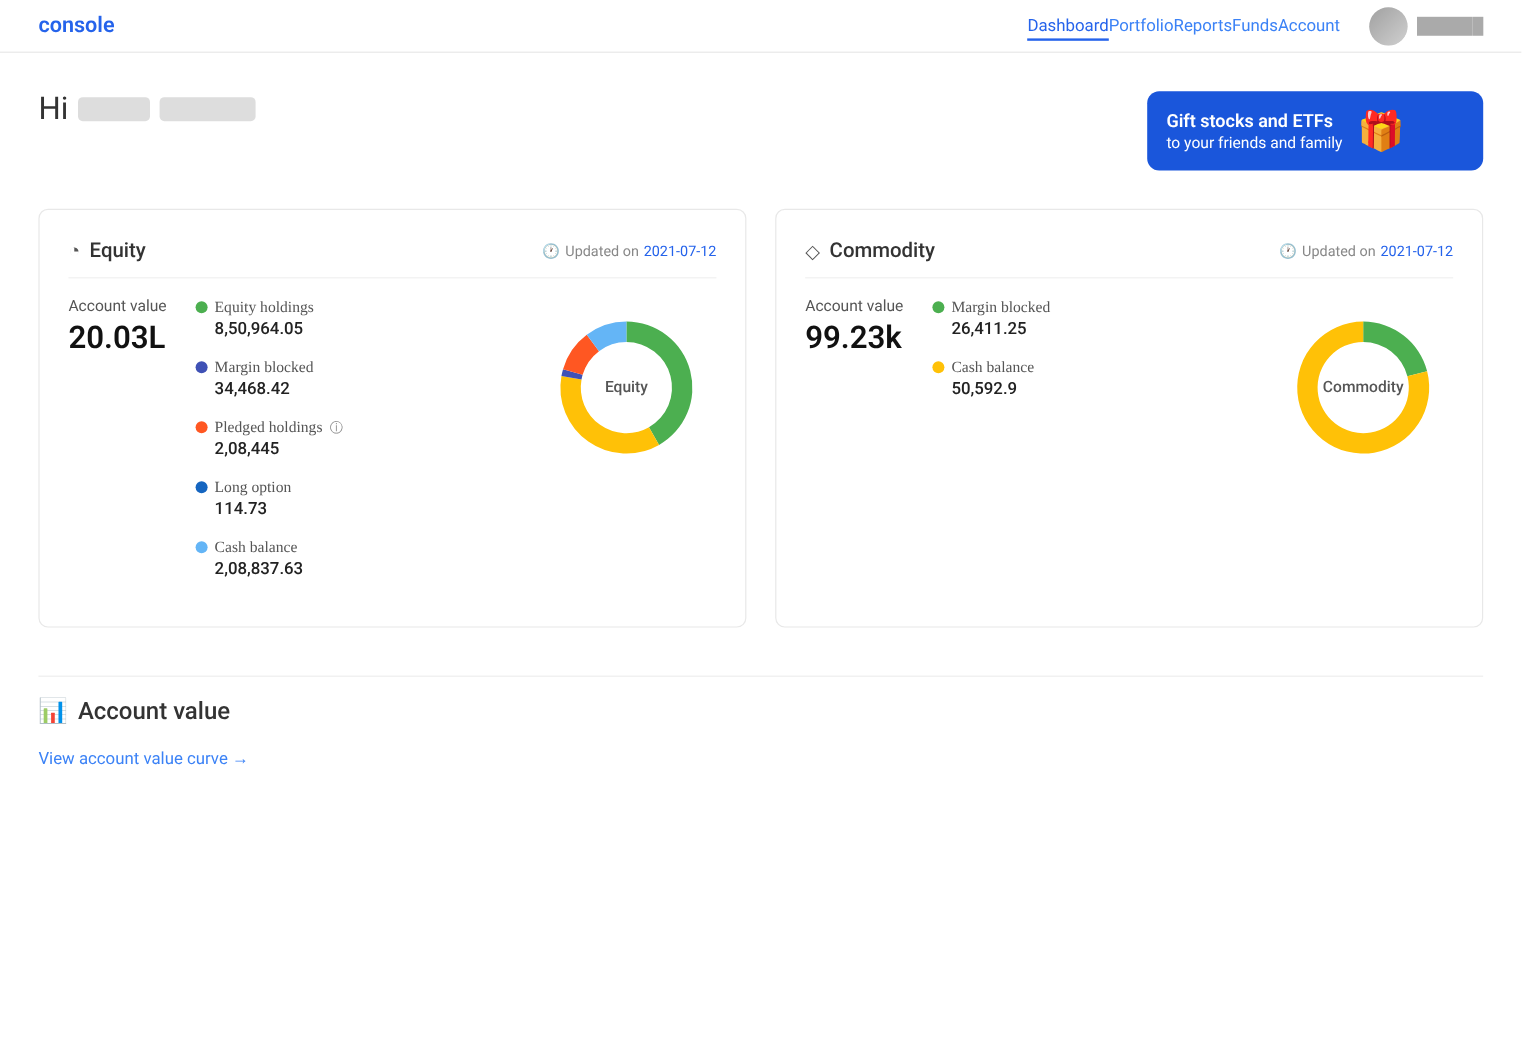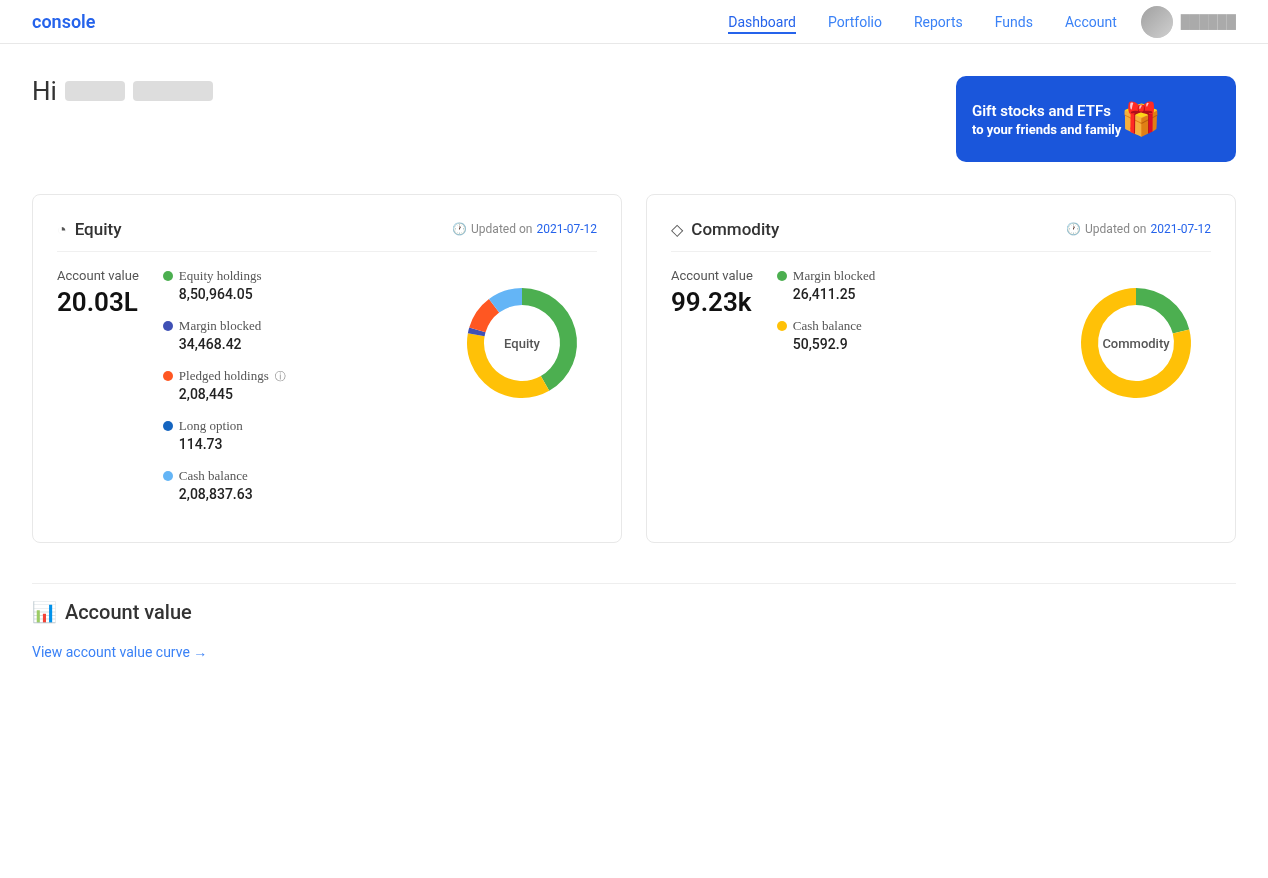--- a/index.html
+++ b/index.html
@@ -5,21 +5,21 @@
     * { box-sizing: border-box; margin: 0; padding: 0; }
     body { font-family: -apple-system, BlinkMacSystemFont, 'Segoe UI', Roboto, sans-serif; background: #fff; color: #333; font-size: 14px; }
 
     
     .navbar {
       display: flex; align-items: center; padding: 0 32px;
       border-bottom: 1px solid #e8e8e8; height: 44px;
       position: sticky; top: 0; background: #fff; z-index: 10;
     }
     .navbar-logo { color: #2563eb; font-size: 18px; font-weight: 600; margin-right: auto; }
-    .navbar-links { display: flex; gap: 32px; align-items: center; margin-right: 24px; }
+    .navbar-links { display: flex; align-items: center; margin-right: 24px; }
     .navbar-link { color: #3b82f6; text-decoration: none; font-size: 14px; padding: 4px 0; }
     .navbar-link.active { color: #2563eb; border-bottom: 2px solid #2563eb; padding-bottom: 2px; }
     .navbar-user { display: flex; align-items: center; gap: 8px; }
     .navbar-avatar {
       width: 32px; height: 32px; border-radius: 50%;
       background: #ccc; overflow: hidden; display: flex; align-items: center; justify-content: center;
     }
     .navbar-avatar-inner { width: 32px; height: 32px; border-radius: 50%; background: linear-gradient(135deg,#a0a0a0,#d0d0d0); }
     .navbar-username { color: #aaa; font-size: 13px; }
 
@@ -28,25 +28,25 @@
 
     
     .greeting { font-size: 26px; color: #333; margin-bottom: 28px; display: flex; align-items: center; gap: 8px; }
     .greeting-name-blur { display: inline-block; background: #ddd; border-radius: 4px; width: 60px; height: 20px; vertical-align: middle; }
     .greeting-name-blur2 { display: inline-block; background: #ddd; border-radius: 4px; width: 80px; height: 20px; vertical-align: middle; }
 
     
     .top-row { display: flex; align-items: flex-start; justify-content: space-between; margin-bottom: 32px; }
     .banner {
       background: #1a56db; border-radius: 10px;
-      display: flex; align-items: center; padding: 24px 16px;
-      color: #fff; min-width: 280px;
+      display: flex; align-items: center; padding: 14px 16px;
+      gap: 12px; color: #fff; min-width: 280px;
     }
     .banner-text { font-size: 15px; font-weight: 600; line-height: 1.4; }
-    .banner-sub { font-size: 13px; font-weight: 700; }
+    .banner-sub { font-size: 13px; font-weight: 400; }
     .banner-icon { font-size: 32px; }
 
     
     .sections { display: grid; grid-template-columns: 1fr 1fr; gap: 0 24px; }
     .section-card { background: #fff; border: 1px solid #e8e8e8; border-radius: 8px; padding: 24px; margin-bottom: 24px; }
 
     
     .section-header { display: flex; align-items: center; justify-content: space-between; margin-bottom: 16px; padding-bottom: 12px; border-bottom: 1px solid #f0f0f0; }
     .section-title { display: flex; align-items: center; gap: 8px; font-size: 17px; color: #333; font-weight: 500; }
     .section-title-icon { color: #555; font-size: 16px; }

